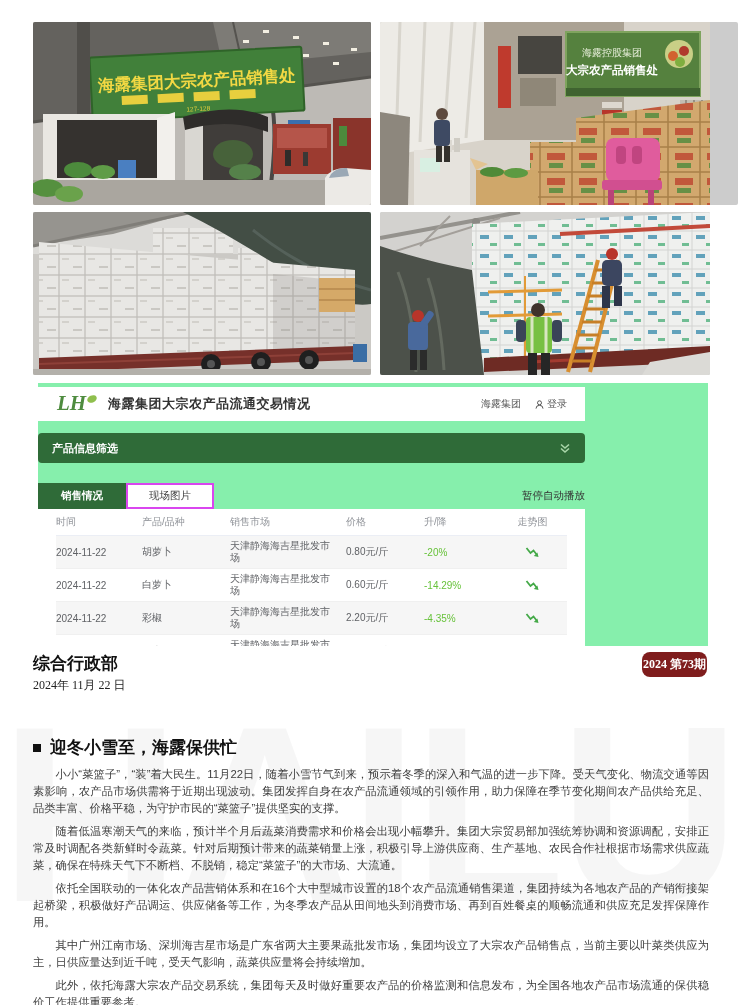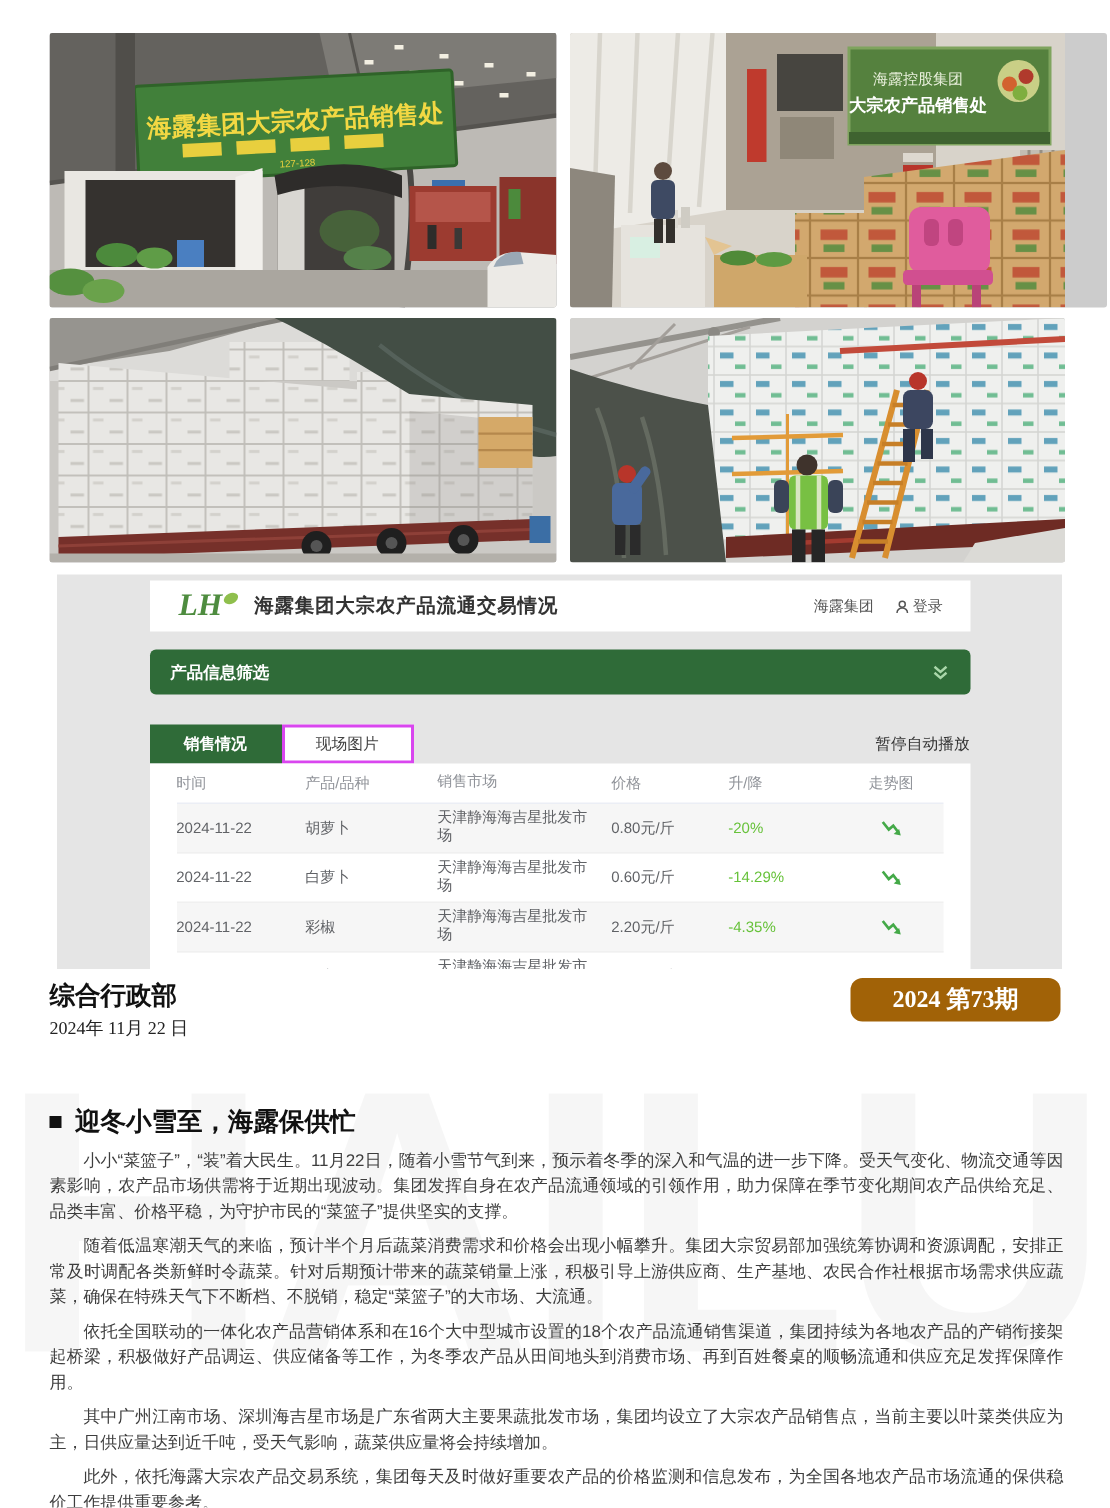--- a/index.html
+++ b/index.html
@@ -9,22 +9,22 @@
   }
   figure{margin:0;}
   .photo{position:absolute;overflow:hidden;border-radius:2px;background:#ccc;}
   .photo svg{display:block;}
   #photo1{left:33px;top:22px;width:338px;height:183px;}
   #photo2{left:380px;top:22px;width:358px;height:183px;}
   #photo3{left:33px;top:212px;width:338px;height:163px;}
   #photo4{left:380px;top:212px;width:330px;height:163px;}
 
   
-  .dashboard{position:absolute;left:38px;top:383px;width:670px;height:263px;background:#e5e5e5;
-    display:flex;justify-content:center;overflow:hidden;}
+  .dashboard{position:absolute;left:38px;top:383px;width:670px;height:263px;background:#86efac;
+    display:flex;overflow:hidden;}
   .dcard{width:547px;padding-top:4px;display:flex;flex-direction:column;box-sizing:border-box;}
   .navbar{background:#fff;height:34px;display:flex;align-items:center;padding:0 18px;flex:none;}
   .nav-title{font-size:13px;font-weight:bold;color:#333;margin-left:8px;letter-spacing:0.5px;}
   .nav-right{margin-left:auto;display:flex;align-items:center;gap:14px;font-size:10px;color:#555;}
   .login{display:flex;align-items:center;gap:3px;cursor:pointer;}
   .filterbar{margin-top:12px;height:30px;background:#2f6b38;border-radius:4px;color:#fff;
     font-size:11px;font-weight:bold;display:flex;align-items:center;justify-content:space-between;
     padding:0 14px;flex:none;cursor:pointer;gap:20px;}
   .tabsrow{margin-top:20px;display:flex;align-items:center;flex:none;}
   .tab{width:88px;height:26px;display:flex;align-items:center;justify-content:center;
@@ -43,23 +43,23 @@
   .c4{width:78px;}
   .c5{width:74px;}
   .c6{flex:1;display:flex;justify-content:center;}
   .pct{color:#67c23a;}
 
   
   .dept{position:absolute;left:33px;top:652px;font-family:"Liberation Serif",serif;
     font-size:17px;font-weight:bold;color:#111;}
   .mdate{position:absolute;left:33px;top:677px;font-family:"Liberation Serif",serif;
     font-size:12px;color:#222;}
-  .badge{position:absolute;right:33px;top:652px;background:#a16207;color:#fff;
-    font-family:"Liberation Serif",serif;font-size:16px;font-weight:bold;
-    padding:4px 28px;border-radius:8px;}
+  .badge{position:absolute;right:33px;top:652px;background:#7f1d1d;color:#fff;
+    font-family:"Liberation Serif",serif;font-size:12px;font-weight:bold;
+    padding:4px 1px;border-radius:8px;}
 
   
   .atitle{position:absolute;left:33px;top:736px;display:flex;align-items:center;gap:9px;z-index:1;}
   .bullet{width:8px;height:8px;background:#111;flex:none;}
   .atitle h1{font-size:17px;font-weight:bold;color:#111;margin:0;}
   .abody{position:absolute;left:33px;top:766px;width:676px;font-size:11.3px;line-height:17px;
     color:#3d3d3d;text-align:justify;z-index:1;}
   .abody p{margin:0 0 6px 0;text-indent:2em;}
   .watermark{position:absolute;left:0px;top:690px;font-size:250px;font-weight:bold;line-height:1;
     color:rgba(0,0,0,0.035);letter-spacing:-6px;z-index:0;user-select:none;}

